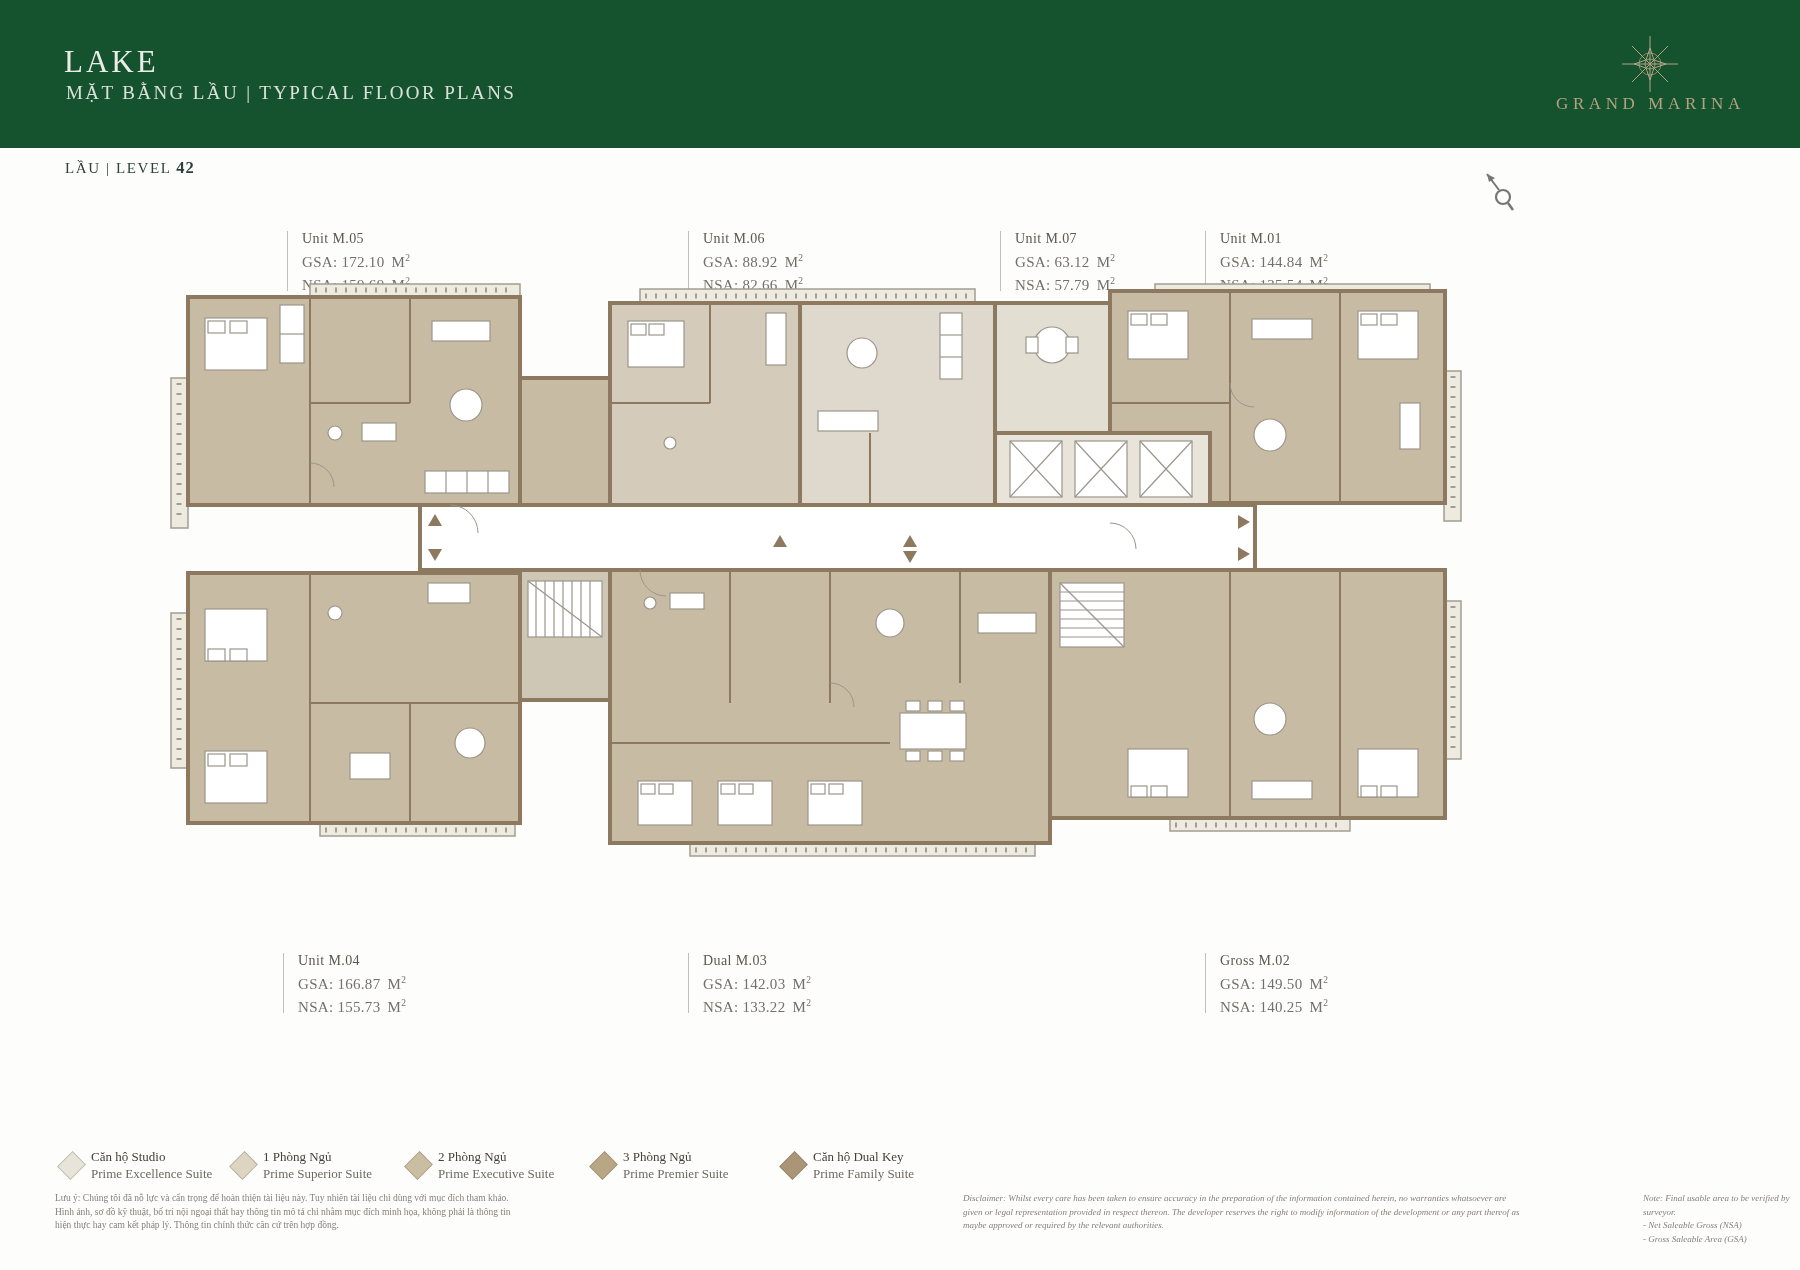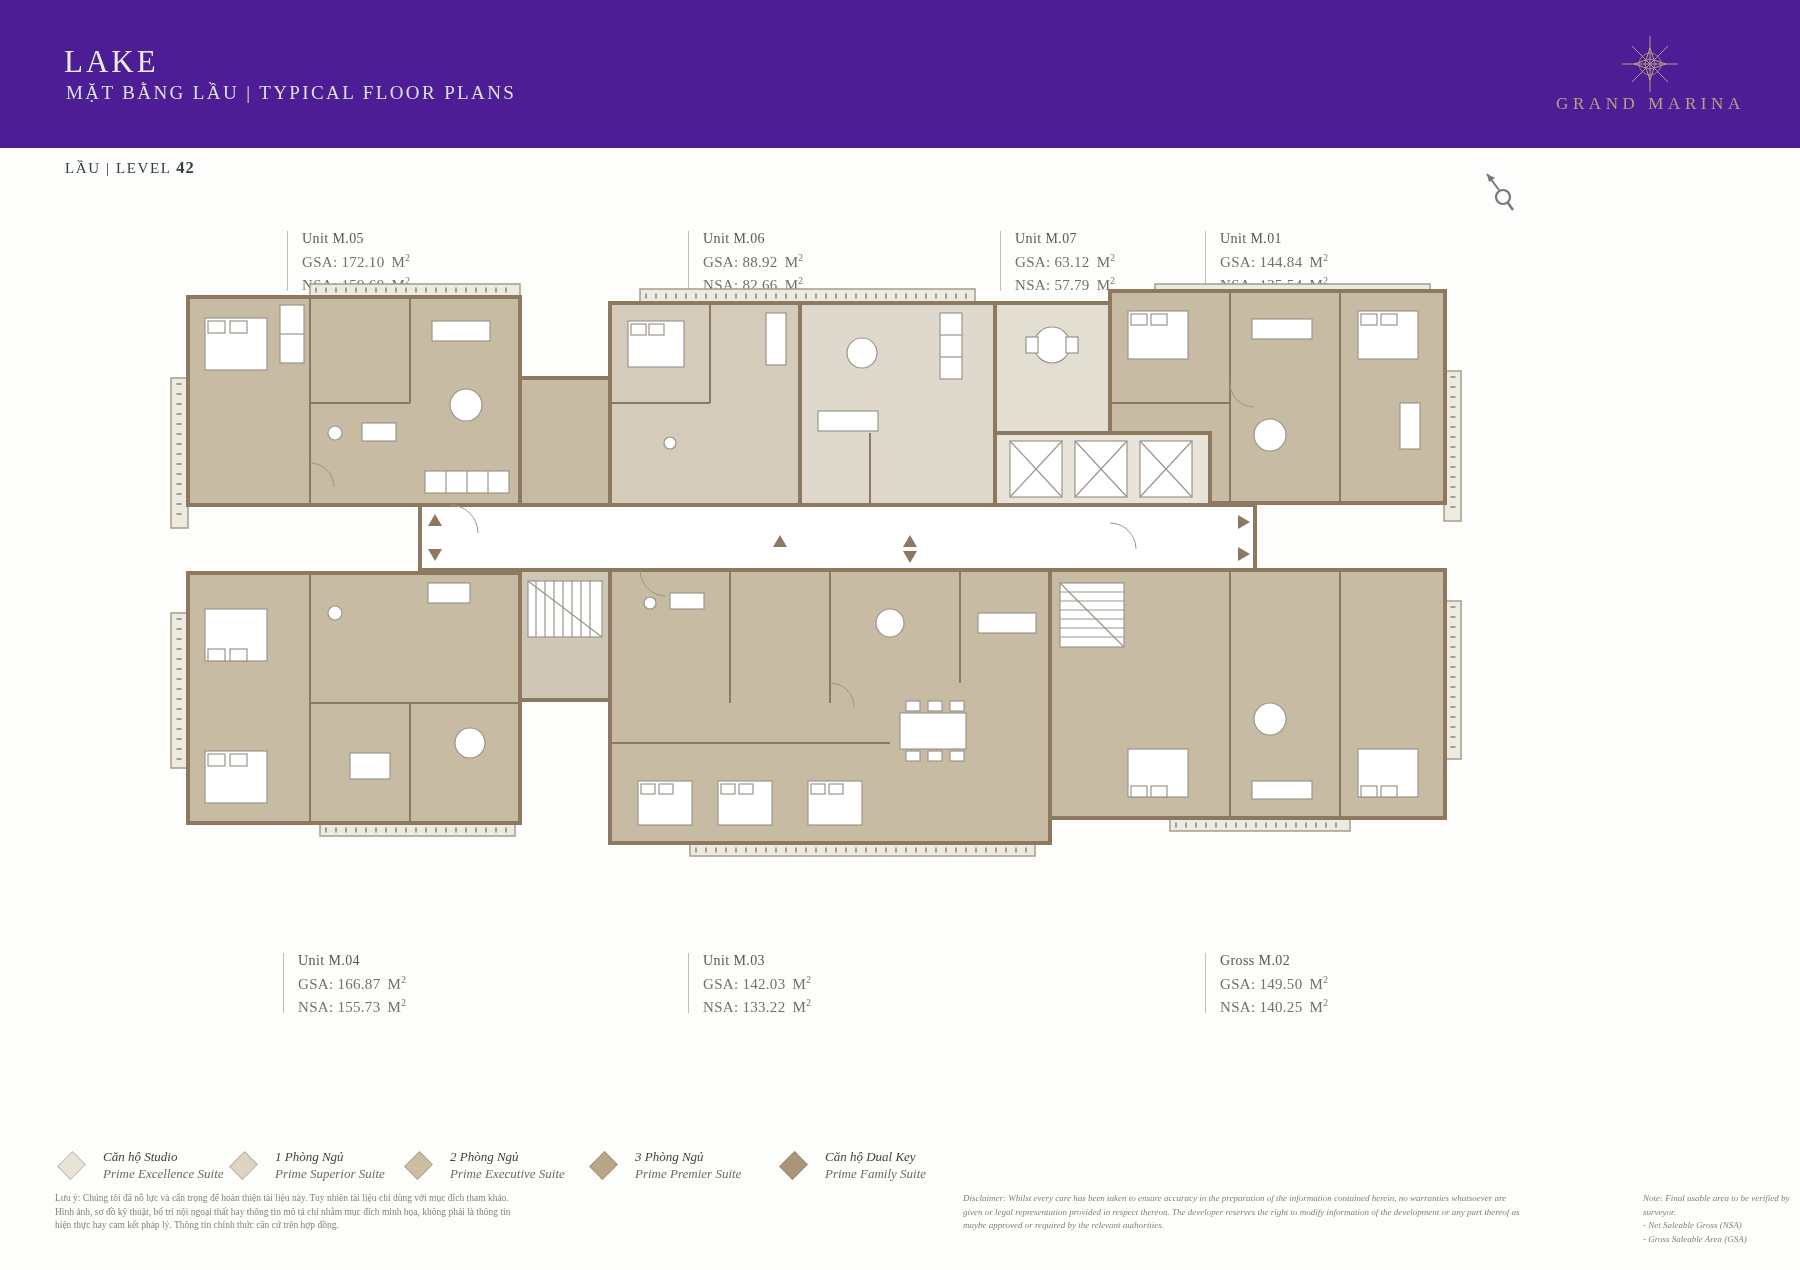--- a/index.html
+++ b/index.html
@@ -1,21 +1,21 @@
 <!DOCTYPE html>
 <html><head>
 <meta charset="utf-8">
 <style>
   * { margin:0; padding:0; box-sizing:border-box; }
   html,body { width:1800px; height:1270px; background:#fdfdfc; overflow:hidden;
               font-family:"Liberation Serif","DejaVu Serif",serif; }
   .page { position:relative; width:1800px; height:1270px; }
 
   
-  .header { position:absolute; left:0; top:0; width:1800px; height:148px; background:#4c1d95; }
+  .header { position:absolute; left:0; top:0; width:1800px; height:148px; background:#14532d; }
   .hd-title { position:absolute; left:64px; top:44px; font-size:31px; letter-spacing:3px;
               color:#eaece8; font-weight:400; }
   .hd-sub { position:absolute; left:66px; top:82px; font-size:19px; letter-spacing:2.4px;
             color:#dde1dd; font-weight:400; }
   .brand { position:absolute; left:1556px; top:94px; width:190px; font-size:17px;
            letter-spacing:4.6px; color:#b3a284; white-space:nowrap; }
   .compass { position:absolute; left:1620px; top:34px; }
 
   
   .level { position:absolute; left:65px; top:158px; font-size:15px; letter-spacing:1.6px;
@@ -33,21 +33,21 @@
   .plan { position:absolute; left:170px; top:283px; width:1292px; height:592px; }
 
   
   .cursor { position:absolute; left:1483px; top:170px; opacity:.75; }
 
   
   .legend { position:absolute; left:60px; top:1148px; display:flex; }
   .legend-item { display:flex; align-items:center; }
   .diamond { width:23px; height:23px; transform:rotate(45deg) scale(.82,.95);
              border:1px solid rgba(110,100,85,.35); flex:0 0 auto; }
-  .legend-text { margin-left:20px;font-style:italic; }
+  .legend-text { margin-left:8px; }
   .lg-vi { display:block; font-size:13px; color:#45413a; line-height:17px; }
   .lg-en { display:block; font-size:13px; color:#6e6a62; line-height:17px; }
 
   
   .foot { position:absolute; font-size:9.5px; color:#85817a; line-height:13.5px; }
   .foot.it { font-style:italic; font-size:9px; }
   .fn-luuy { left:55px;  top:1192px; width:468px; }
   .fn-ghichu { left:560px; top:1192px; width:300px; }
   .fn-disc { left:963px; top:1192px; width:562px; }
   .fn-note { left:1643px; top:1192px; width:150px; }
@@ -99,21 +99,21 @@
     <div class="ul-row"><span>GSA: 144.84</span><span class="u"><span>M</span><sup>2</sup></span></div>
     <div class="ul-row"><span>NSA: 135.54</span><span class="u"><span>M</span><sup>2</sup></span></div>
   </div>
 
   <div class="unit-label" style="left:283px;top:953px">
     <div class="ul-name">Unit M.04</div>
     <div class="ul-row"><span>GSA: 166.87</span><span class="u"><span>M</span><sup>2</sup></span></div>
     <div class="ul-row"><span>NSA: 155.73</span><span class="u"><span>M</span><sup>2</sup></span></div>
   </div>
   <div class="unit-label" style="left:688px;top:953px">
-    <div class="ul-name">Unit M.03</div>
+    <div class="ul-name">Dual M.03</div>
     <div class="ul-row"><span>GSA: 142.03</span><span class="u"><span>M</span><sup>2</sup></span></div>
     <div class="ul-row"><span>NSA: 133.22</span><span class="u"><span>M</span><sup>2</sup></span></div>
   </div>
   <div class="unit-label" style="left:1205px;top:953px">
     <div class="ul-name">Gross M.02</div>
     <div class="ul-row"><span>GSA: 149.50</span><span class="u"><span>M</span><sup>2</sup></span></div>
     <div class="ul-row"><span>NSA: 140.25</span><span class="u"><span>M</span><sup>2</sup></span></div>
   </div>
 
   <svg class="plan" viewBox="0 0 1292 592">

